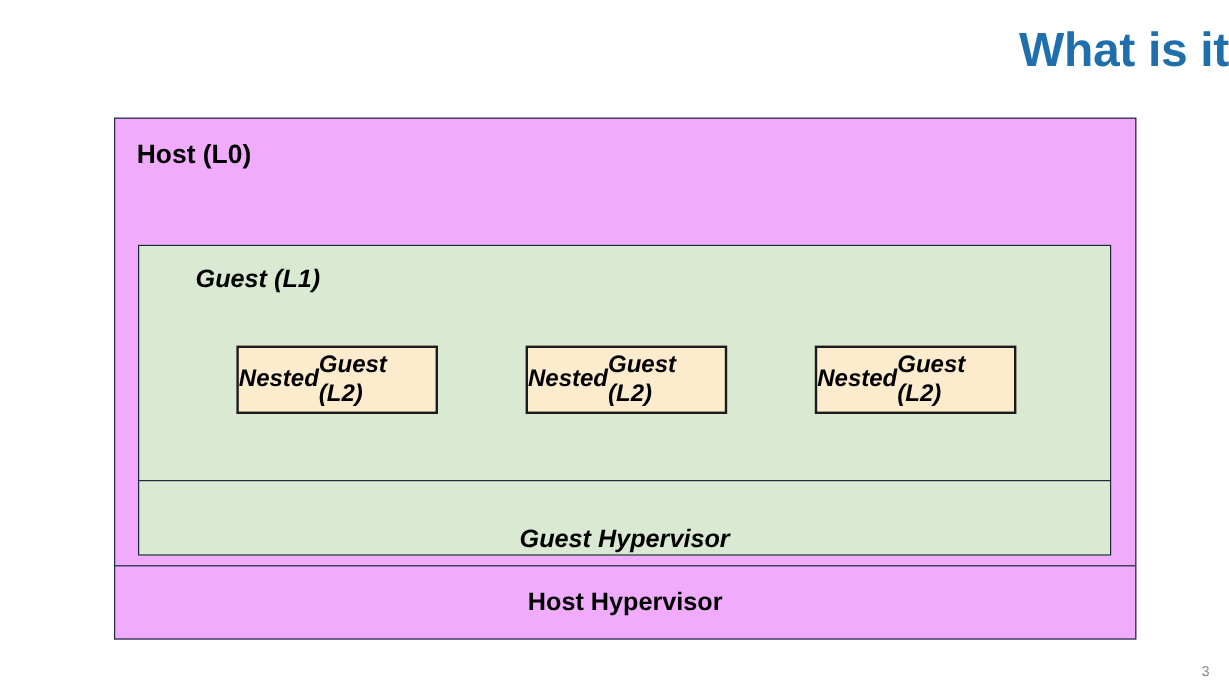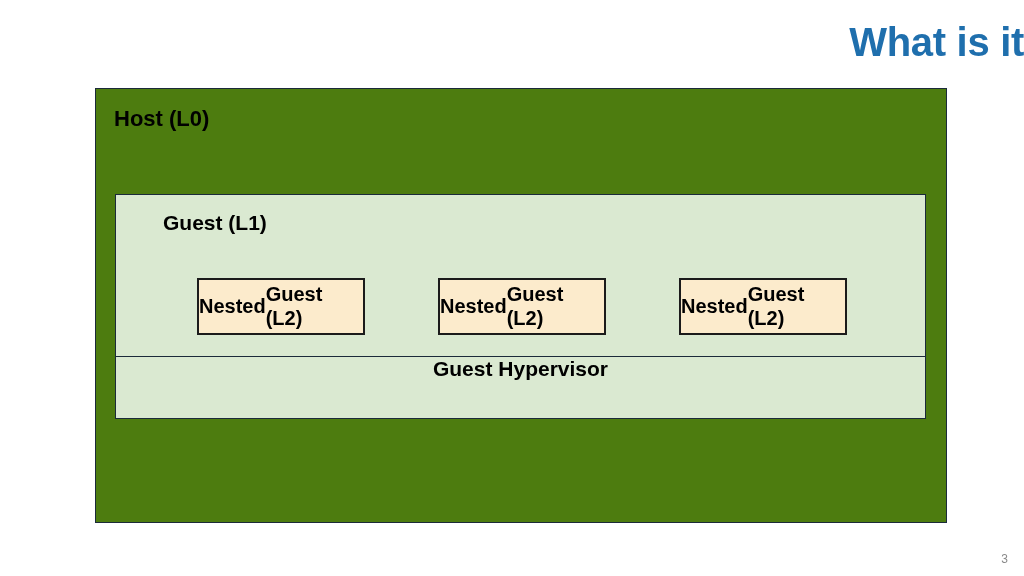--- a/index.html
+++ b/index.html
@@ -26,46 +26,47 @@
     font-weight: bold;
     color: #1f6fad;
     letter-spacing: -0.3px;
     line-height: 1.1;
   }
 
   
   #host-box {
     position: absolute;
     left: 95px;
-    top: 88px;
+    top: 98px;
     width: 852px;
     height: 435px;
-    background: #4d7c0f;
+    background: #f0abfc;
     border: 1.5px solid #1b2a3a;
     box-sizing: border-box;
   }
   #host-label {
     position: absolute;
     left: 18px;
     top: 17px;
     font-size: 22px;
     font-weight: bold;
     color: #000000;
   }
 
   
   #guest-box {
     position: absolute;
     left: 19px;
     top: 105px;
     width: 811px;
-    height: 225px;
+    height: 259px;
     background: #dae9d1;
     border: 1.5px solid #1b2a3a;
     box-sizing: border-box;
+    font-style: italic;
   }
   #guest-label {
     position: absolute;
     left: 47px;
     top: 16px;
     font-size: 21px;
     font-weight: bold;
     color: #000000;
   }
 
@@ -101,21 +102,21 @@
   
   #guest-hypervisor-band {
     position: absolute;
     left: 0;
     bottom: 0;
     width: 100%;
     height: 62px;
     border-top: 1.5px solid #1b2a3a;
     box-sizing: border-box;
     display: flex;
-    align-items: flex-start;
+    align-items: flex-end;
     justify-content: center;
   }
   #guest-hypervisor-label {
     font-size: 21px;
     font-weight: bold;
     color: #000000;
   }
 
   
   #host-hypervisor-band {
@@ -176,16 +177,19 @@
       </div>
 
     </div>
 
     <div id="guest-hypervisor-band">
       <span id="guest-hypervisor-label">Guest Hypervisor</span>
     </div>
 
   </div>
 
+  <div id="host-hypervisor-band">
+    <span id="host-hypervisor-label">Host Hypervisor</span>
+  </div>
 
 </div>
 
 <div id="slide-number">3</div>
 
 </body></html>

